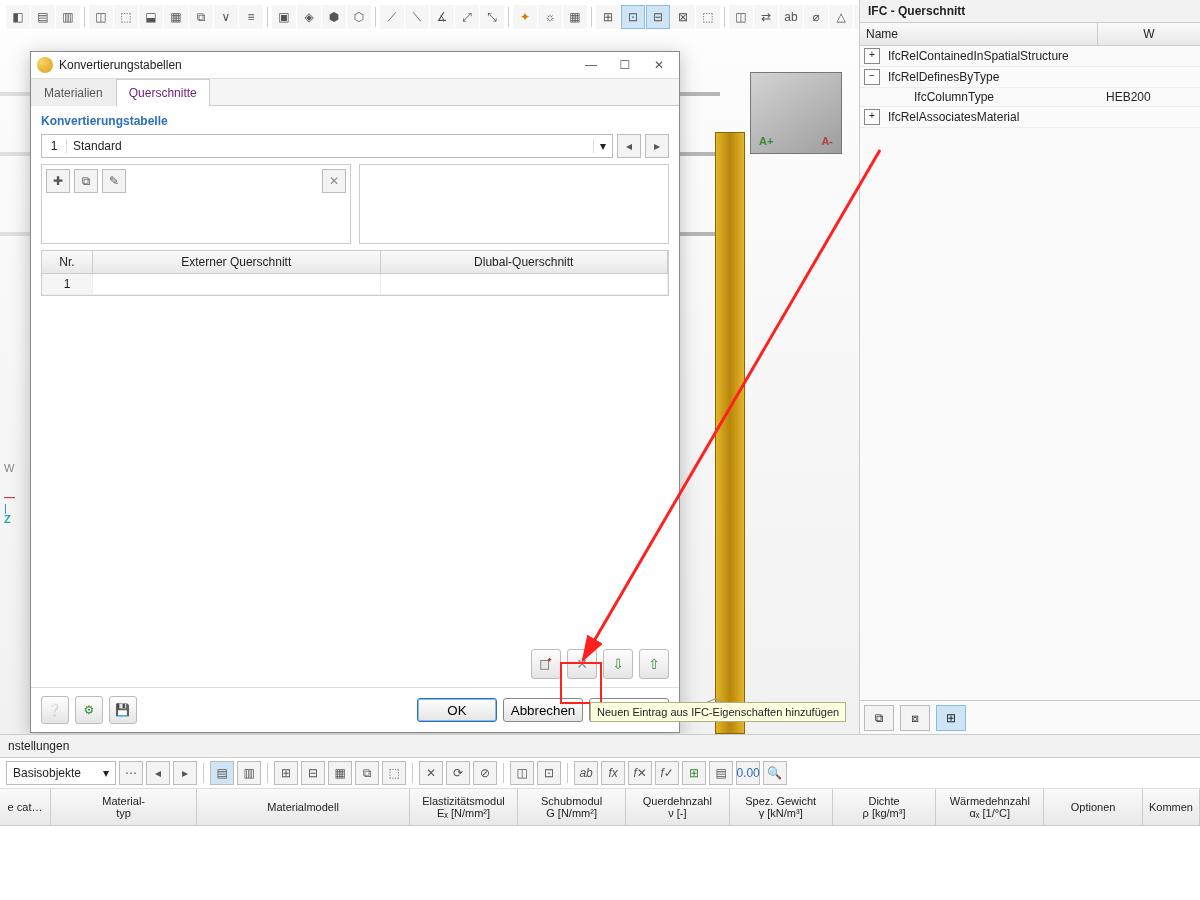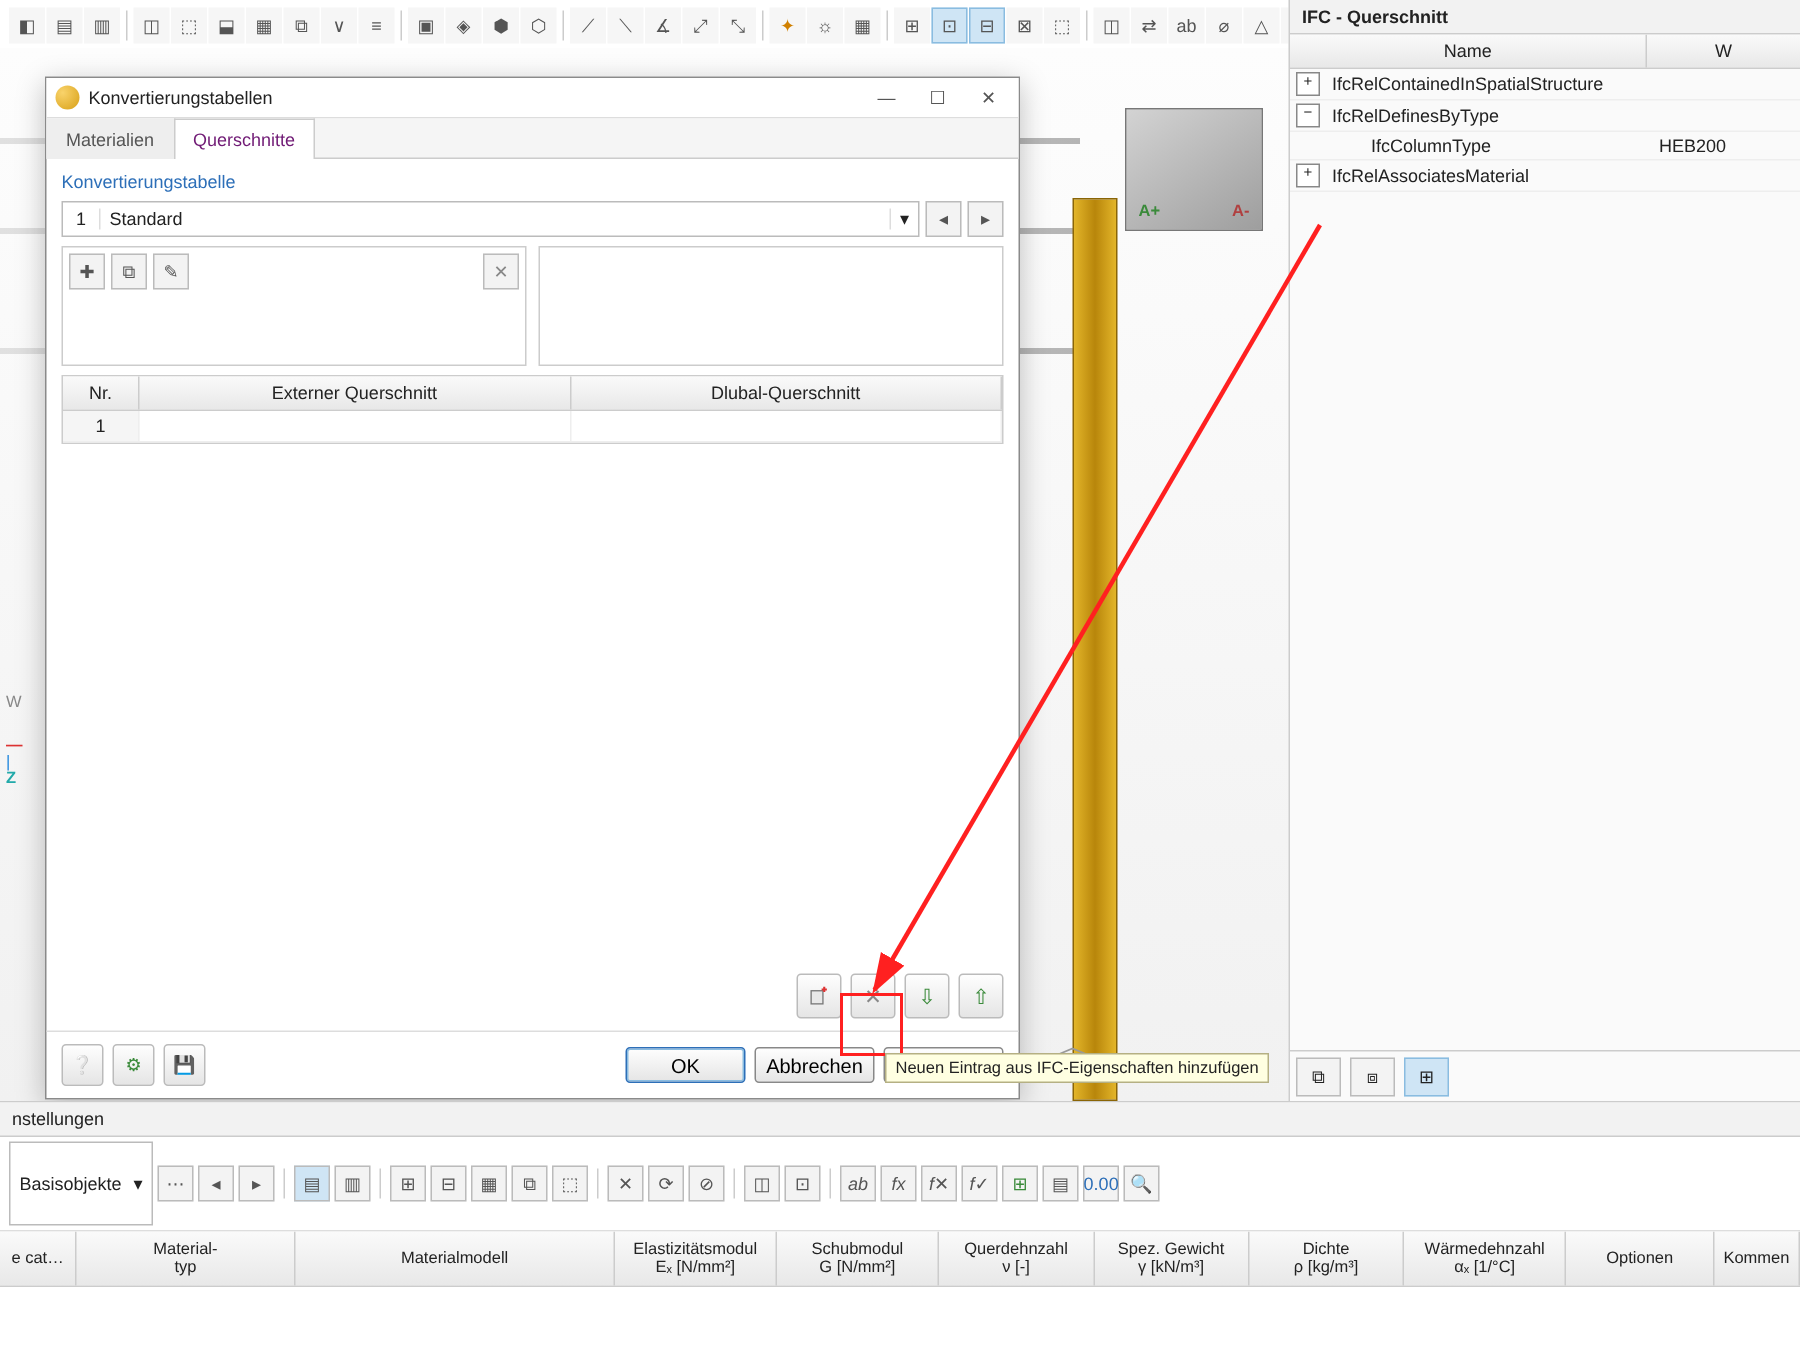--- a/index.html
+++ b/index.html
@@ -19,21 +19,21 @@
 
 .dialog{position:absolute;left:30px;top:51px;width:648px;height:680px;background:#fff;border:1px solid #8a8a8a;box-shadow:0 4px 18px rgba(0,0,0,.25);display:flex;flex-direction:column}
 .dlg-title{height:26px;background:#fff;border-bottom:1px solid #ddd;display:flex;align-items:center;padding:0 6px;gap:6px}
 .dlg-title .icon{width:16px;height:16px;background:radial-gradient(circle at 30% 30%,#f9d36b,#d8a017);border-radius:50%}
 .dlg-title .spacer{flex:1}
 .win-btn{width:28px;height:22px;display:flex;align-items:center;justify-content:center;color:#555}
 .tabs{display:flex;border-bottom:1px solid #ccc;background:#f5f5f5}
 .tab{padding:6px 12px;border:1px solid transparent;border-bottom:none;margin-bottom:-1px;background:#eee;color:#555}
 .tab.active{background:#fff;border-color:#ccc;color:#701a75}
 .dlg-body{flex:1;padding:8px 10px;display:flex;flex-direction:column;gap:6px}
-.group-title{color:#2d6fb8;font-weight:400}
+.group-title{color:#2d6fb8;font-weight:700}
 .combo-row{display:flex;gap:4px;align-items:center}
 .combo{flex:1;display:flex;border:1px solid #bbb;height:22px;align-items:center;background:#fff}
 .combo .num{width:24px;text-align:center;border-right:1px solid #ddd}
 .combo .txt{flex:1;padding-left:6px}
 .combo .drop{width:18px;text-align:center;border-left:1px solid #ddd}
 .mini-btn{width:22px;height:22px;border:1px solid #bbb;background:#f3f3f3;display:flex;align-items:center;justify-content:center;color:#555}
 .btn-row{display:flex;gap:4px;align-items:center}
 .btn-row .spacer{flex:1}
 .split{display:flex;gap:8px;height:80px}
 .split .left{flex:0 0 300px;border:1px solid #ccc;background:#fff}
@@ -56,35 +56,35 @@
 .tooltip{position:absolute;background:#ffffe1;border:1px solid #b5b083;padding:3px 6px;font-size:11px;white-space:nowrap}
 .dlg-footer{display:flex;align-items:center;gap:6px;padding:8px 10px;border-top:1px solid #ddd}
 .dlg-footer .spacer{flex:1}
 .btn{min-width:80px;height:24px;border:1px solid #888;background:linear-gradient(#fefefe,#e5e5e5);border-radius:3px}
 .btn.primary{border-color:#2d6fb8;box-shadow:inset 0 0 0 1px #8abce0}
 
 .right-panel{position:absolute;right:0;top:0;width:340px;bottom:165px;background:#fafafa;border-left:1px solid #ccc;display:flex;flex-direction:column}
 .rp-title{padding:4px 8px;border-bottom:1px solid #ccc;background:#f2f2f2;font-weight:600}
 .rp-table{flex:1;overflow:auto}
 .rp-head{display:flex;background:linear-gradient(#fafafa,#e8e8e8);border-bottom:1px solid #ccc}
-.rp-head .c1{flex:1;padding:4px 6px;border-right:1px solid #ccc;text-align:center}
+.rp-head .c1{flex:1;padding:4px 6px;border-right:1px solid #ccc;}
 .rp-head .c2{width:90px;padding:4px 6px;text-align:center}
 .rp-row{display:flex;border-bottom:1px solid #eee;align-items:center}
 .rp-row .exp{width:14px;height:14px;border:1px solid #888;margin:2px 4px;text-align:center;line-height:12px;font-size:10px;background:#fff}
 .rp-row .lbl{flex:1;padding:2px 4px}
 .rp-row .val{width:90px;padding:2px 4px}
 .rp-row.indent .lbl{padding-left:32px}
 .rp-tabs{display:flex;gap:6px;border-top:1px solid #ccc;padding:4px}
 .rp-tab{width:28px;height:24px;border:1px solid #bbb;background:#f3f3f3;display:flex;align-items:center;justify-content:center}
 .rp-tab.active{background:#cfe5f5;border-color:#8abce0}
 
 .bottom-panel{position:absolute;left:0;right:0;bottom:0;height:165px;background:#fff;border-top:1px solid #ccc;display:flex;flex-direction:column}
 .bp-title{padding:4px 8px;background:#f2f2f2;border-bottom:1px solid #ccc}
 .bp-bar{display:flex;align-items:center;gap:3px;padding:3px 6px;border-bottom:1px solid #ddd}
-.bp-combo{border:1px solid #bbb;height:22px;display:flex;align-items:center;padding:16px 6px;gap:8px;background:#fff}
+.bp-combo{border:1px solid #bbb;height:22px;display:flex;align-items:center;padding:0 6px;gap:22px;background:#fff}
 .bp-table{overflow:auto}
 .bp-head{display:flex;background:linear-gradient(#fafafa,#e8e8e8);border-bottom:1px solid #ccc}
 .bp-th{padding:2px 6px;border-right:1px solid #ccc;text-align:center;font-size:11px;display:flex;flex-direction:column;justify-content:center;height:32px}
 .bp-row{display:flex;border-bottom:1px solid #eee}
 .bp-td{padding:3px 6px;border-right:1px solid #eee;font-size:11px}
 .blue{color:#2d6fb8}
 .swatch{display:inline-block;width:10px;height:10px;margin-right:4px;vertical-align:middle}
 
 .annotation-arrow{position:absolute;pointer-events:none}
 

